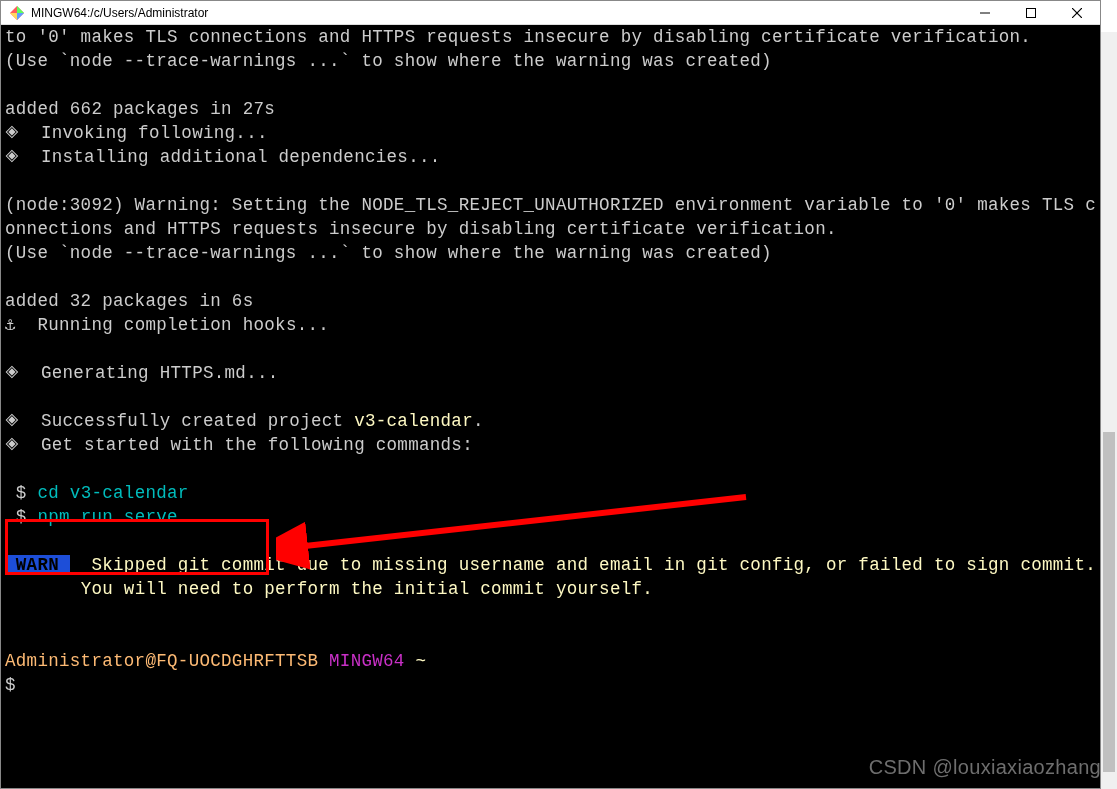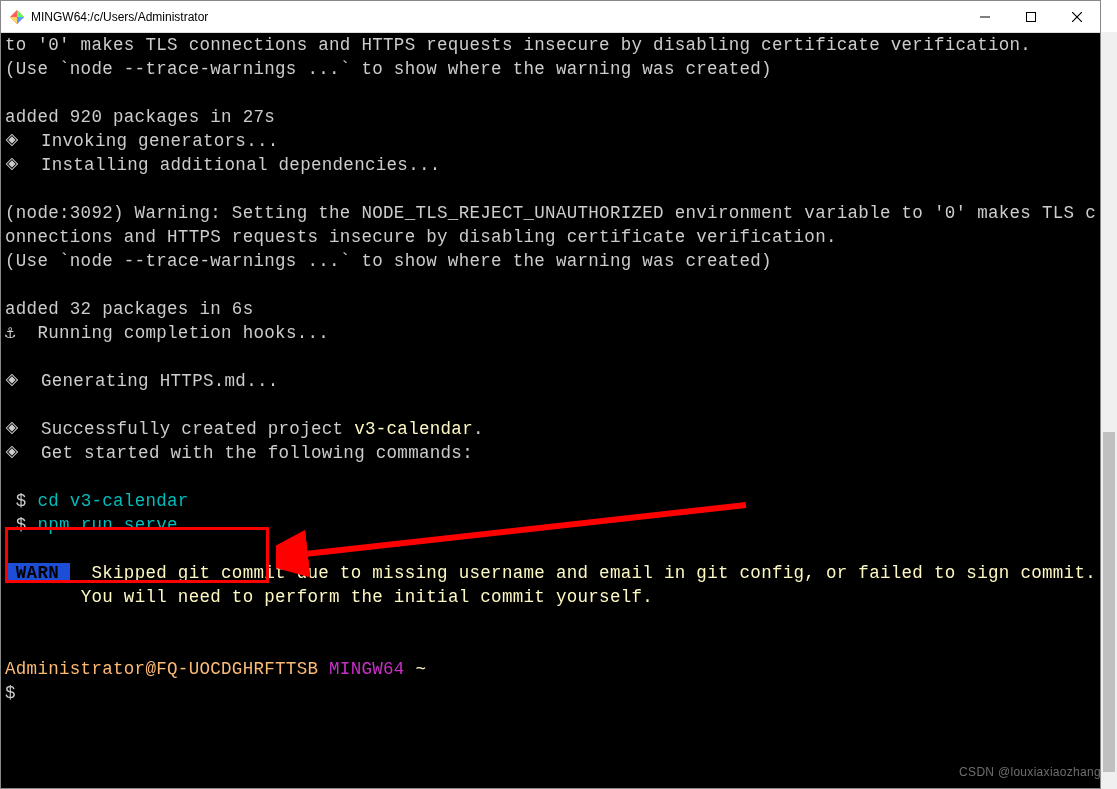--- a/index.html
+++ b/index.html
@@ -13,21 +13,21 @@
 }
 .window {
   width: 1101px;
   height: 789px;
   background: #000;
   border: 1px solid #888;
   display: flex;
   flex-direction: column;
 }
 .titlebar {
-  height: 32px;
+  height: 24px;
   background: #fff;
   display: flex;
   align-items: center;
   padding-left: 8px;
   border-bottom: 1px solid #ddd;
   font-family: 'Segoe UI', Tahoma, sans-serif;
   font-size: 12px;
   color: #000;
   flex-shrink: 0;
 }
@@ -80,21 +80,21 @@
   width: 480px;
   height: 90px;
   pointer-events: none;
 }
 .watermark {
   position: absolute;
   right: 16px;
   bottom: 10px;
   color: #6e6e6e;
   font-family: 'Segoe UI', Arial, sans-serif;
-  font-size: 12px;
+  font-size: 20px;
   letter-spacing: 0.3px;
 }
 .scrollbar {
   position: absolute;
   right: 0;
   top: 32px;
   bottom: 0;
   width: 16px;
   background: #f0f0f0;
 }
@@ -137,22 +137,22 @@
         <svg width="10" height="10">
           <line x1="0" y1="0" x2="10" y2="10" stroke="#000" stroke-width="1.2"></line>
           <line x1="10" y1="0" x2="0" y2="10" stroke="#000" stroke-width="1.2"></line>
         </svg>
       </div>
   </div>
 
   <div class="terminal"><span>to '0' makes TLS connections and HTTPS requests insecure by disabling certificate verification.</span>
 <span>(Use `node --trace-warnings ...` to show where the warning was created)</span>
 <span></span>
-<span>added 920 packages in 27s</span>
-<span>🞛  Invoking generators...</span>
+<span>added 662 packages in 27s</span>
+<span>🞛  Invoking following...</span>
 <span>🞛  Installing additional dependencies...</span>
 <span></span>
 <span>(node:3092) Warning: Setting the NODE_TLS_REJECT_UNAUTHORIZED environment variable to '0' makes TLS connections and HTTPS requests insecure by disabling certificate verification.</span>
 <span>(Use `node --trace-warnings ...` to show where the warning was created)</span>
 <span></span>
 <span>added 32 packages in 6s</span>
 <span>⚓  Running completion hooks...</span>
 <span></span>
 <span>🞛  Generating HTTPS.md...</span>
 <span></span>

